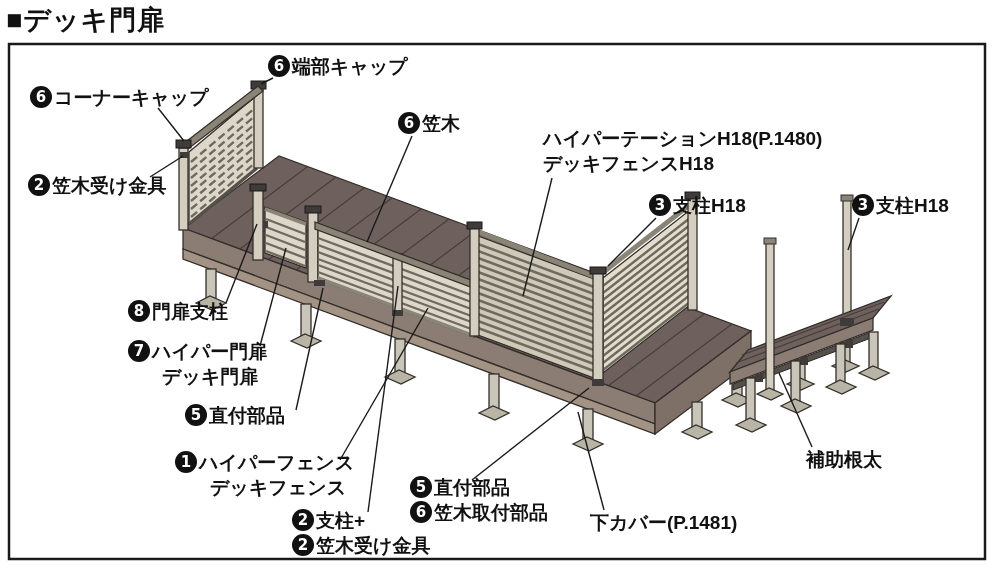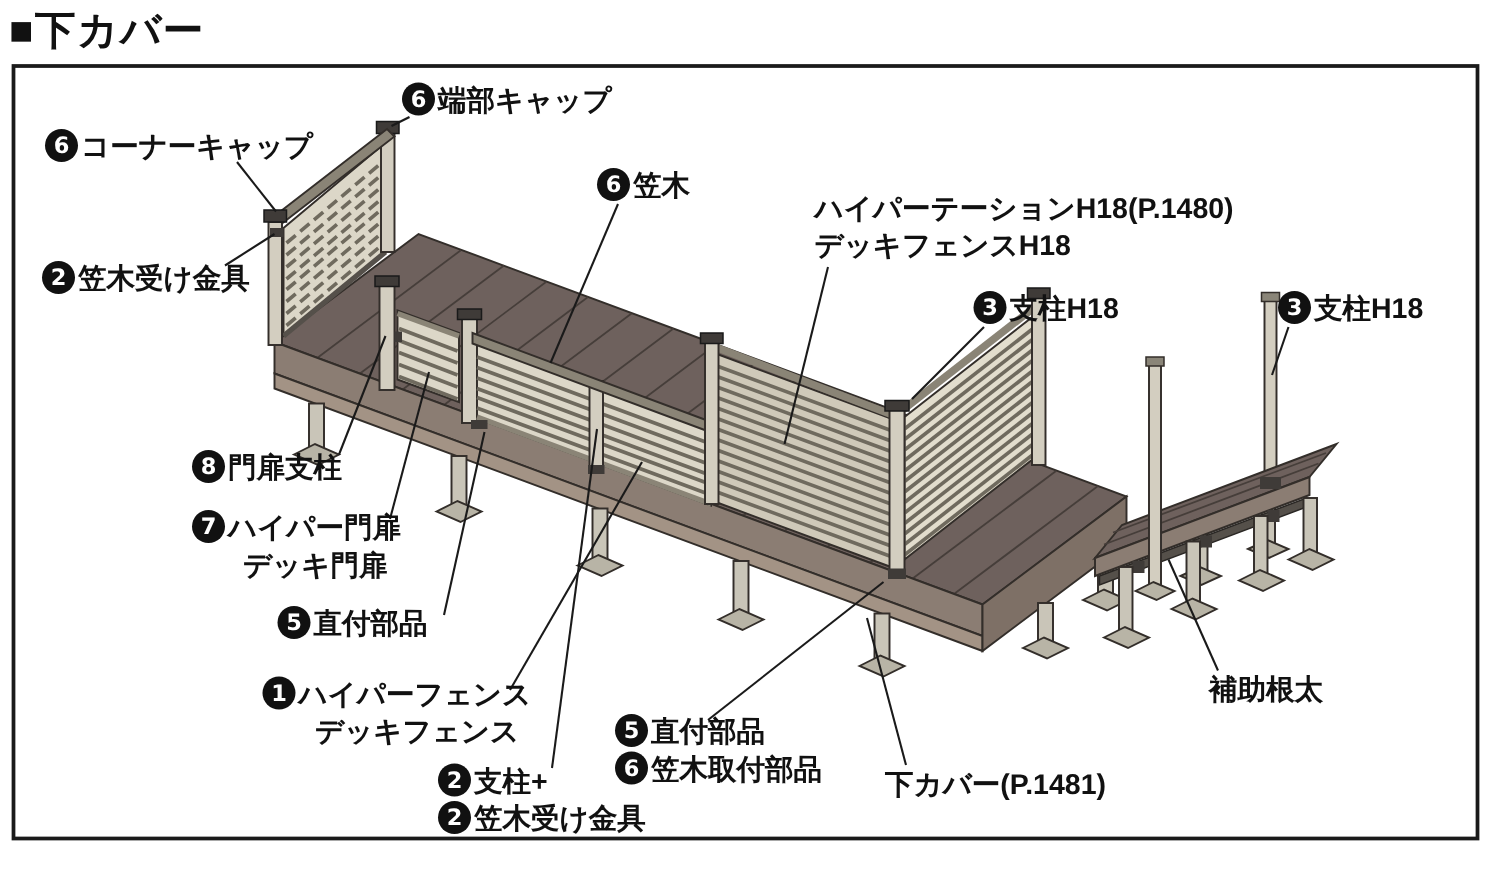--- a/index.html
+++ b/index.html
@@ -12,21 +12,21 @@
   .num{font:700 15px "DejaVu Sans",sans-serif;fill:#fff;text-anchor:middle;}
   .ldr{stroke:#1a1a1a;stroke-width:1.4;fill:none;}
   .oln{stroke:#332e2a;stroke-width:1.3;}
   .slat{stroke:#6f6a5e;stroke-width:2.4;}
   .plank{stroke:#463e3a;stroke-width:1.2;}
 </style>
 </head>
 <body>
 
 <div class="stage">
-  <div class="page-title">■下カバー</div>
+  <div class="page-title">■デッキ門扉</div>
 
   <svg width="1000" height="580" viewBox="0 0 1000 580">
 
     <rect x="9" y="44" width="976" height="515" fill="#ffffff" stroke="#1a1a1a" stroke-width="2.5"></rect>
 
     <g>
 
       <polygon points="183,228 279,156 751,331 655,403" fill="#6e615d" class="oln"></polygon>
       <g>
         <line class="plank" x1="211" y1="239" x2="307" y2="167"></line>

